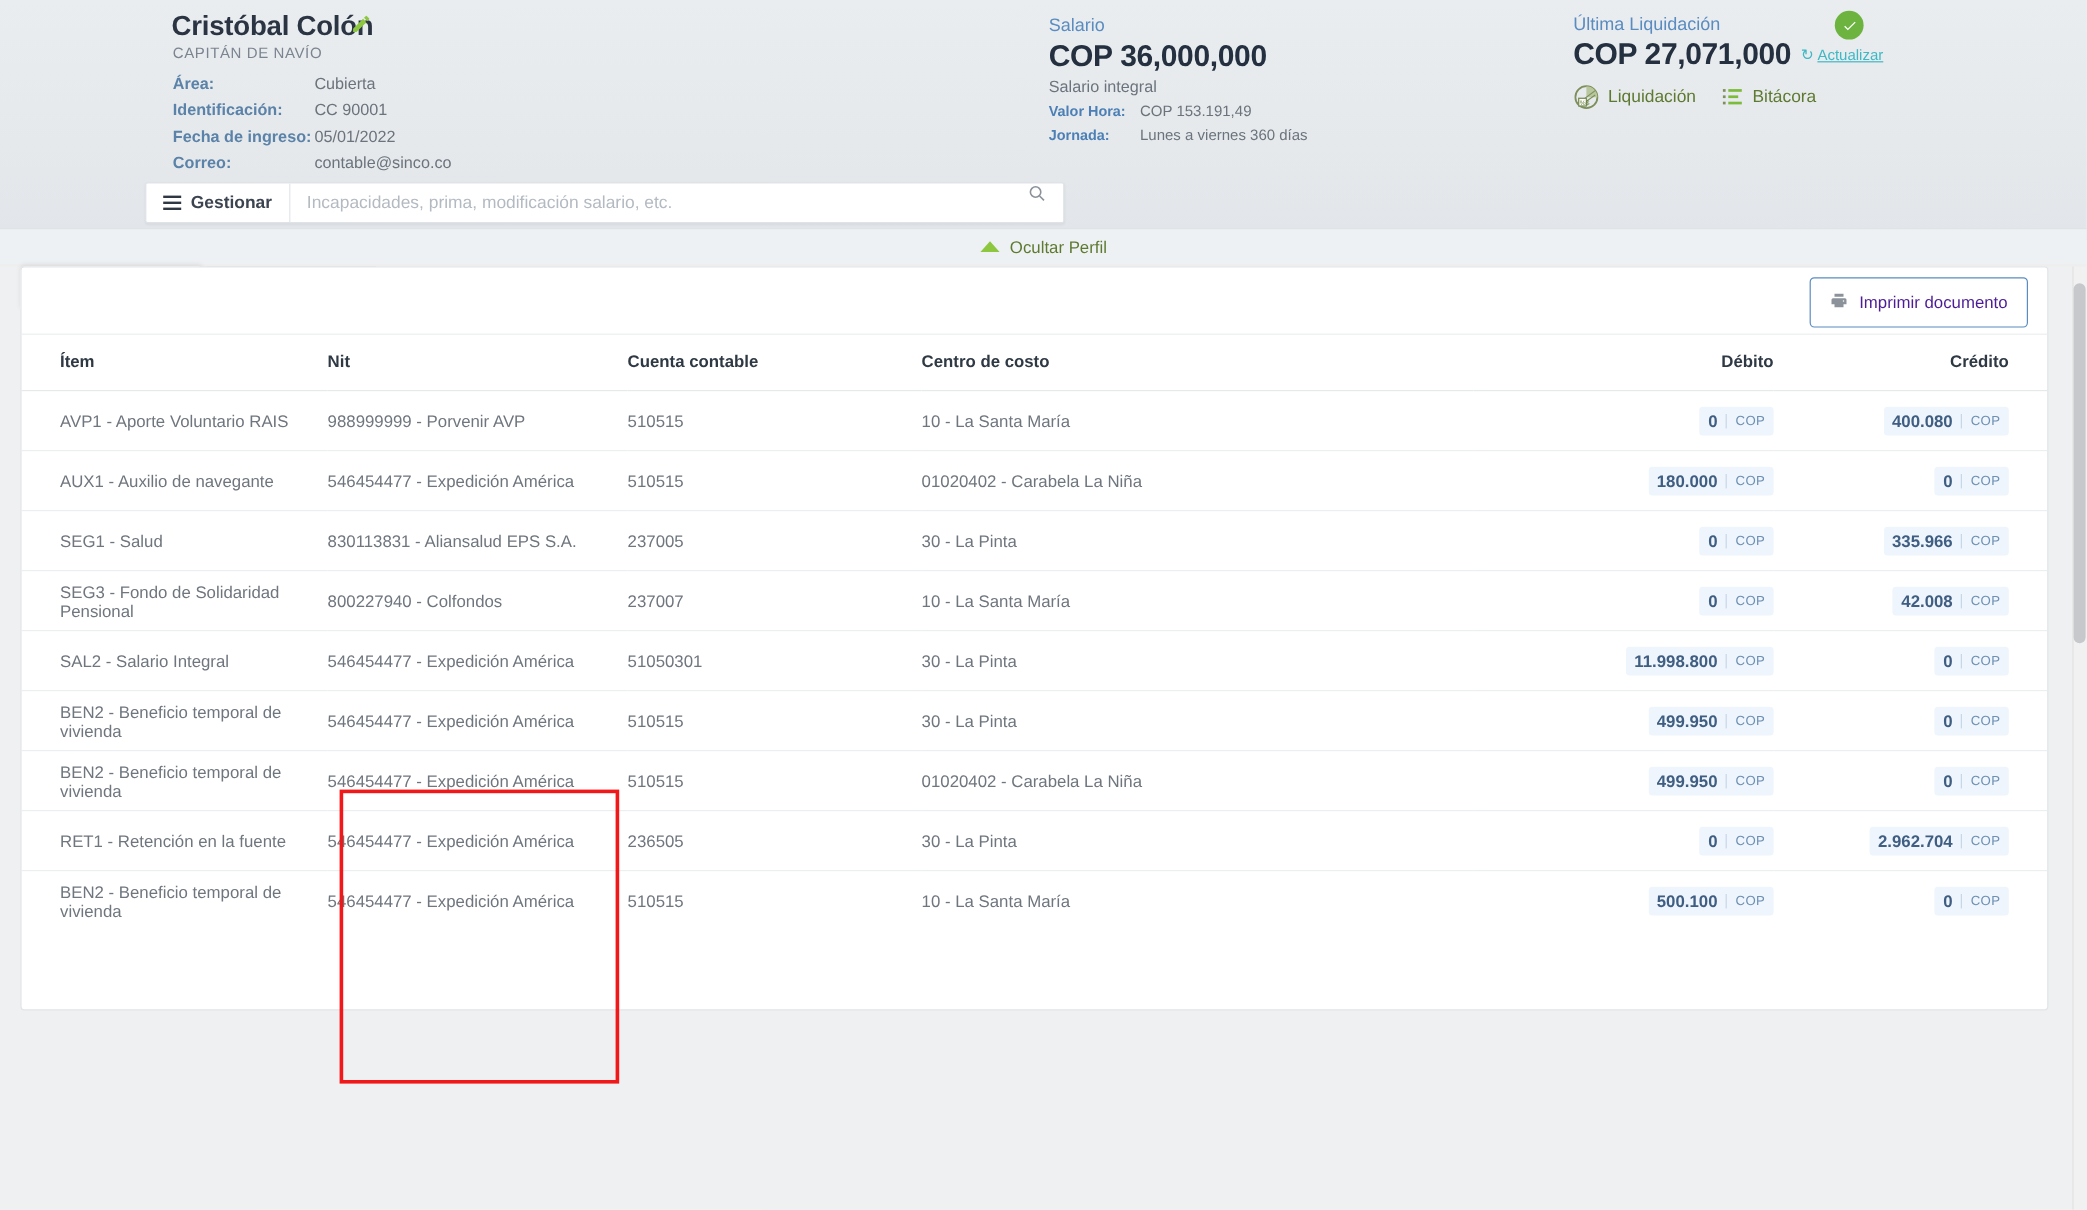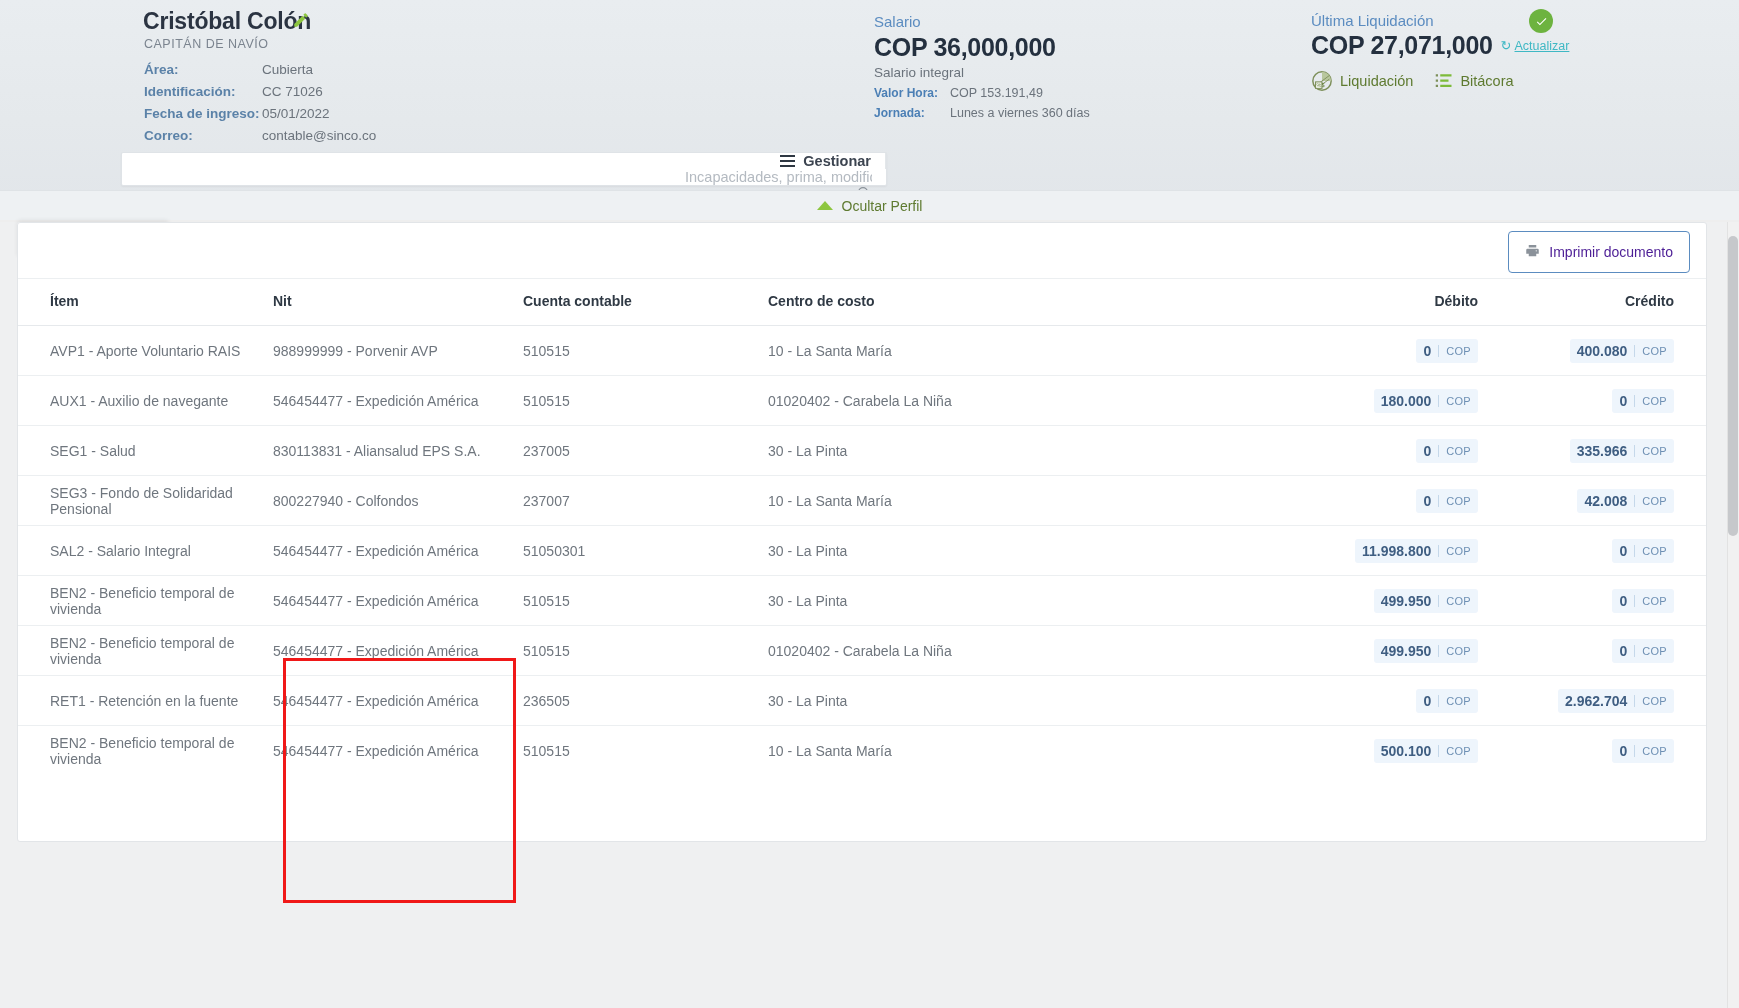--- a/index.html
+++ b/index.html
@@ -130,23 +130,22 @@
   .liq-act { display:flex; align-items:center; gap:7px; }
   .liq-act .lbl { font-size:14.5px; color:#5e7a30; }
   .ico-liq { width:22px; height:22px; }
   .ico-bit { width:18px; height:18px; }
 
   
   .gestionar-bar {
     position:absolute; left:121px; top:152px;
     width:766px; height:34px;
     background:#fff; border:1px solid #dfe3e7; border-radius:2px;
-    display:flex; align-items:flex-end;
+    display:flex; align-items:flex-start;
     box-shadow: 0 1px 2px rgba(0,0,0,.05);
-    flex-direction: column;
   }
   .gest-btn {
     display:flex; align-items:center; gap:8px;
     padding:0 14px; height:100%;
     border-right:1px solid #e3e7ea;
     font-size:14.5px; font-weight:bold; color:#3c4450;
   }
   .hamb { display:flex; flex-direction:column; gap:3px; }
   .hamb i { display:block; width:15px; height:2px; background:#2e3742; }
   .gest-input {
@@ -270,21 +269,21 @@
   </div>
   <div class="person-role">CAPITÁN DE NAVÍO</div>
 
   <div class="info-list">
     <div class="info-row">
       <span class="info-label">Área:</span>
       <span class="info-value">Cubierta</span>
     </div>
     <div class="info-row">
       <span class="info-label">Identificación:</span>
-      <span class="info-value">CC 71026</span>
+      <span class="info-value">CC 90001</span>
     </div>
     <div class="info-row">
       <span class="info-label">Fecha de ingreso:</span>
       <span class="info-value">05/01/2022</span>
     </div>
     <div class="info-row">
       <span class="info-label">Correo:</span>
       <span class="info-value">contable@sinco.co</span>
     </div>
   </div>

